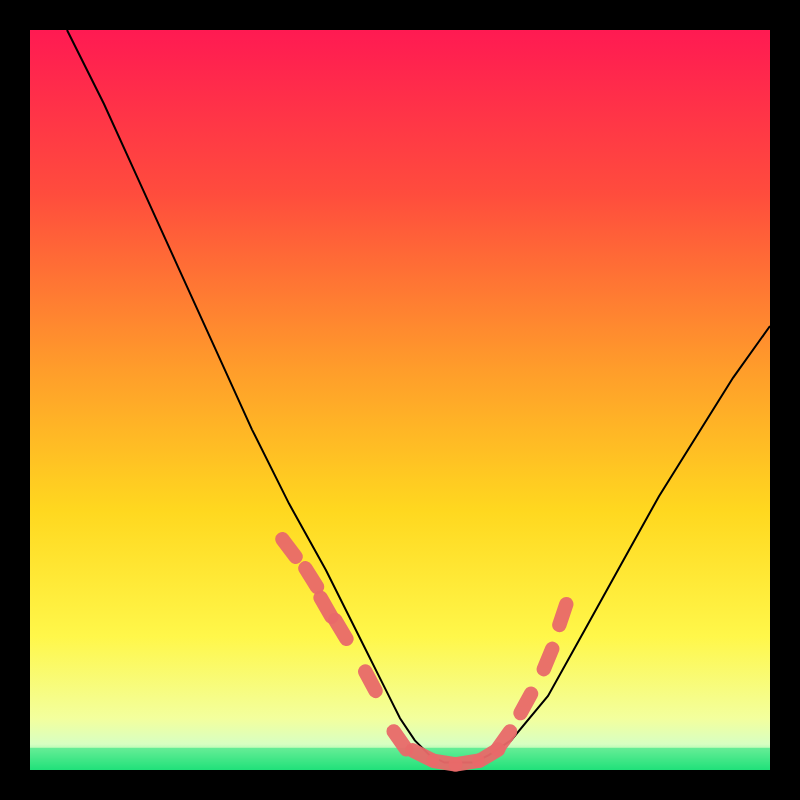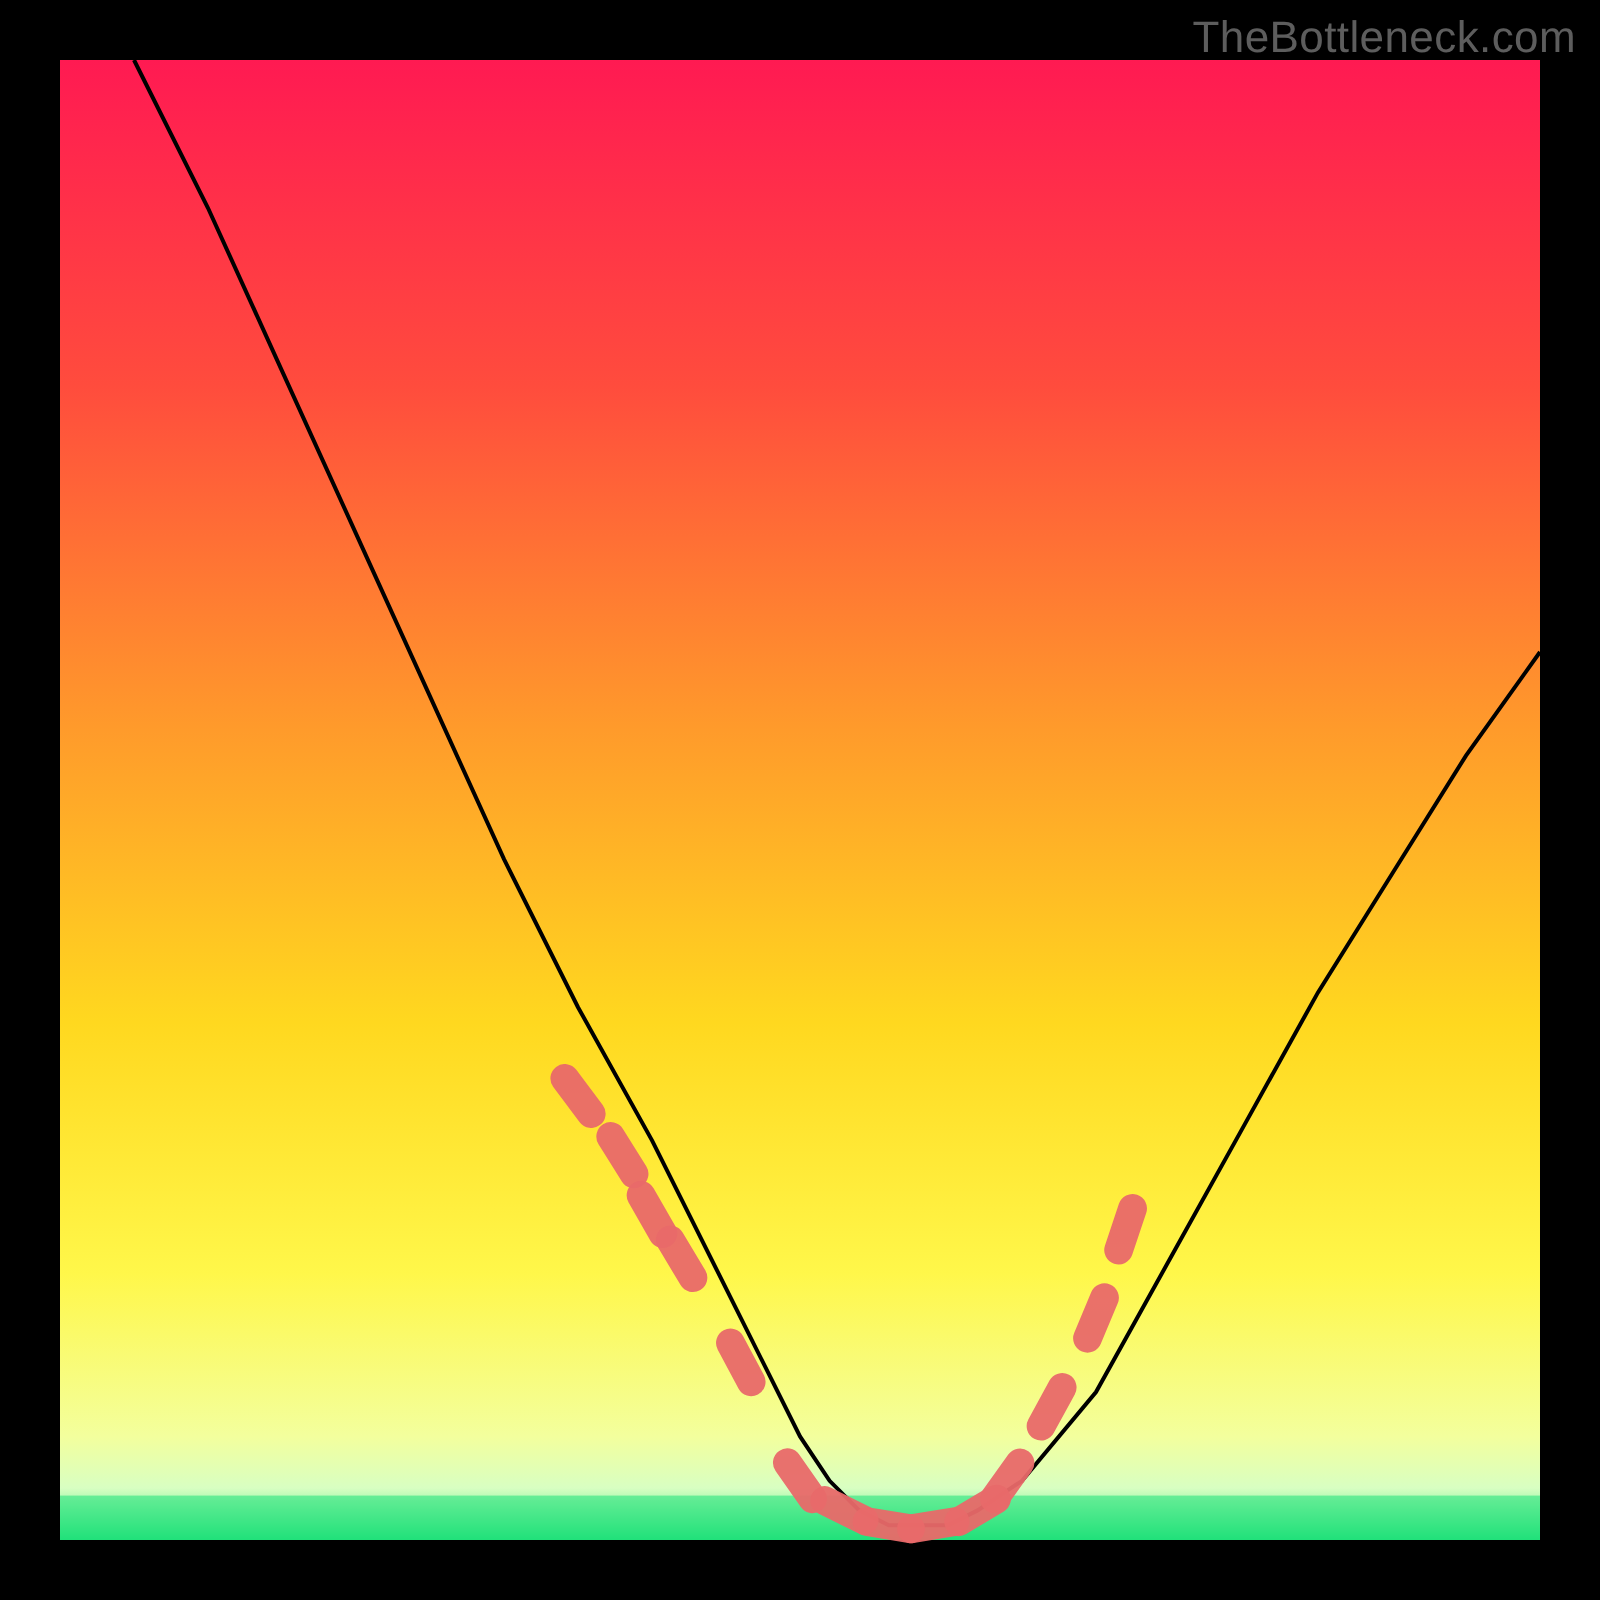--- a/index.html
+++ b/index.html
@@ -21,21 +21,20 @@
     font-size: 22px;
     letter-spacing: 0.2px;
     z-index: 10;
   }
   svg { display: block; }
 </style>
 </head>
 <body>
 
 <div class="wrap">
-  <div class="watermark">TheBottleneck.com</div>
   <svg id="svg" width="800" height="800" viewBox="0 0 800 800">
       <defs>
         <linearGradient id="bg" x1="0" y1="0" x2="0" y2="1">
           <stop offset="0%" stop-color="#ff1a52"></stop>
           <stop offset="22%" stop-color="#ff4c3d"></stop>
           <stop offset="45%" stop-color="#ff9a2b"></stop>
           <stop offset="65%" stop-color="#ffd81f"></stop>
           <stop offset="82%" stop-color="#fff74a"></stop>
           <stop offset="93%" stop-color="#f3ff9d"></stop>
           <stop offset="96.5%" stop-color="#d8ffc2"></stop>

